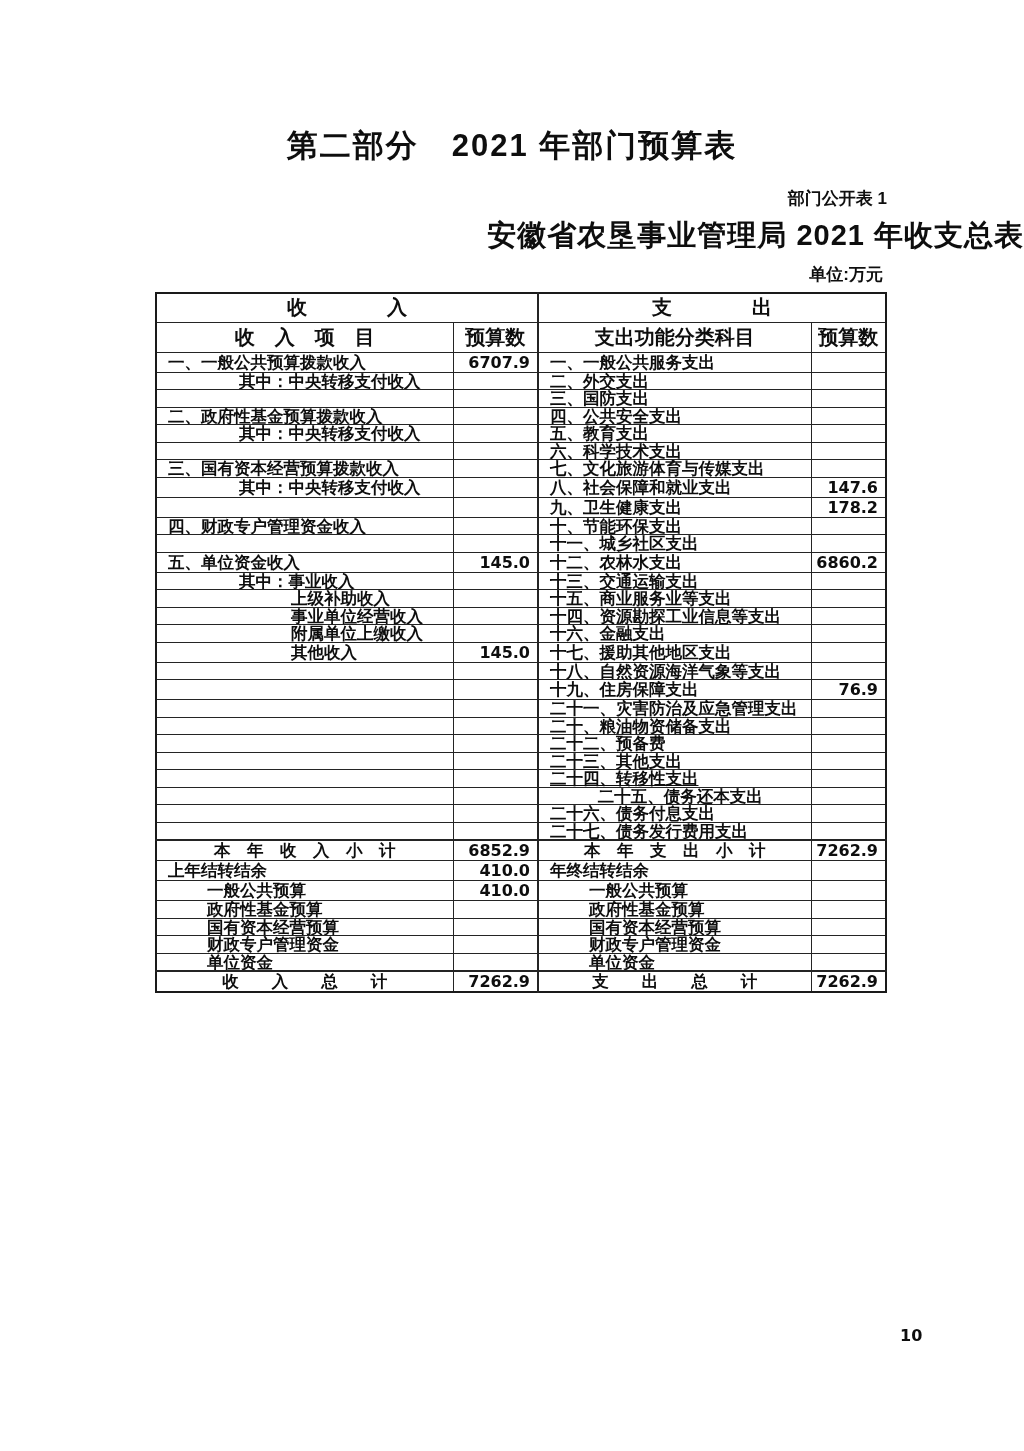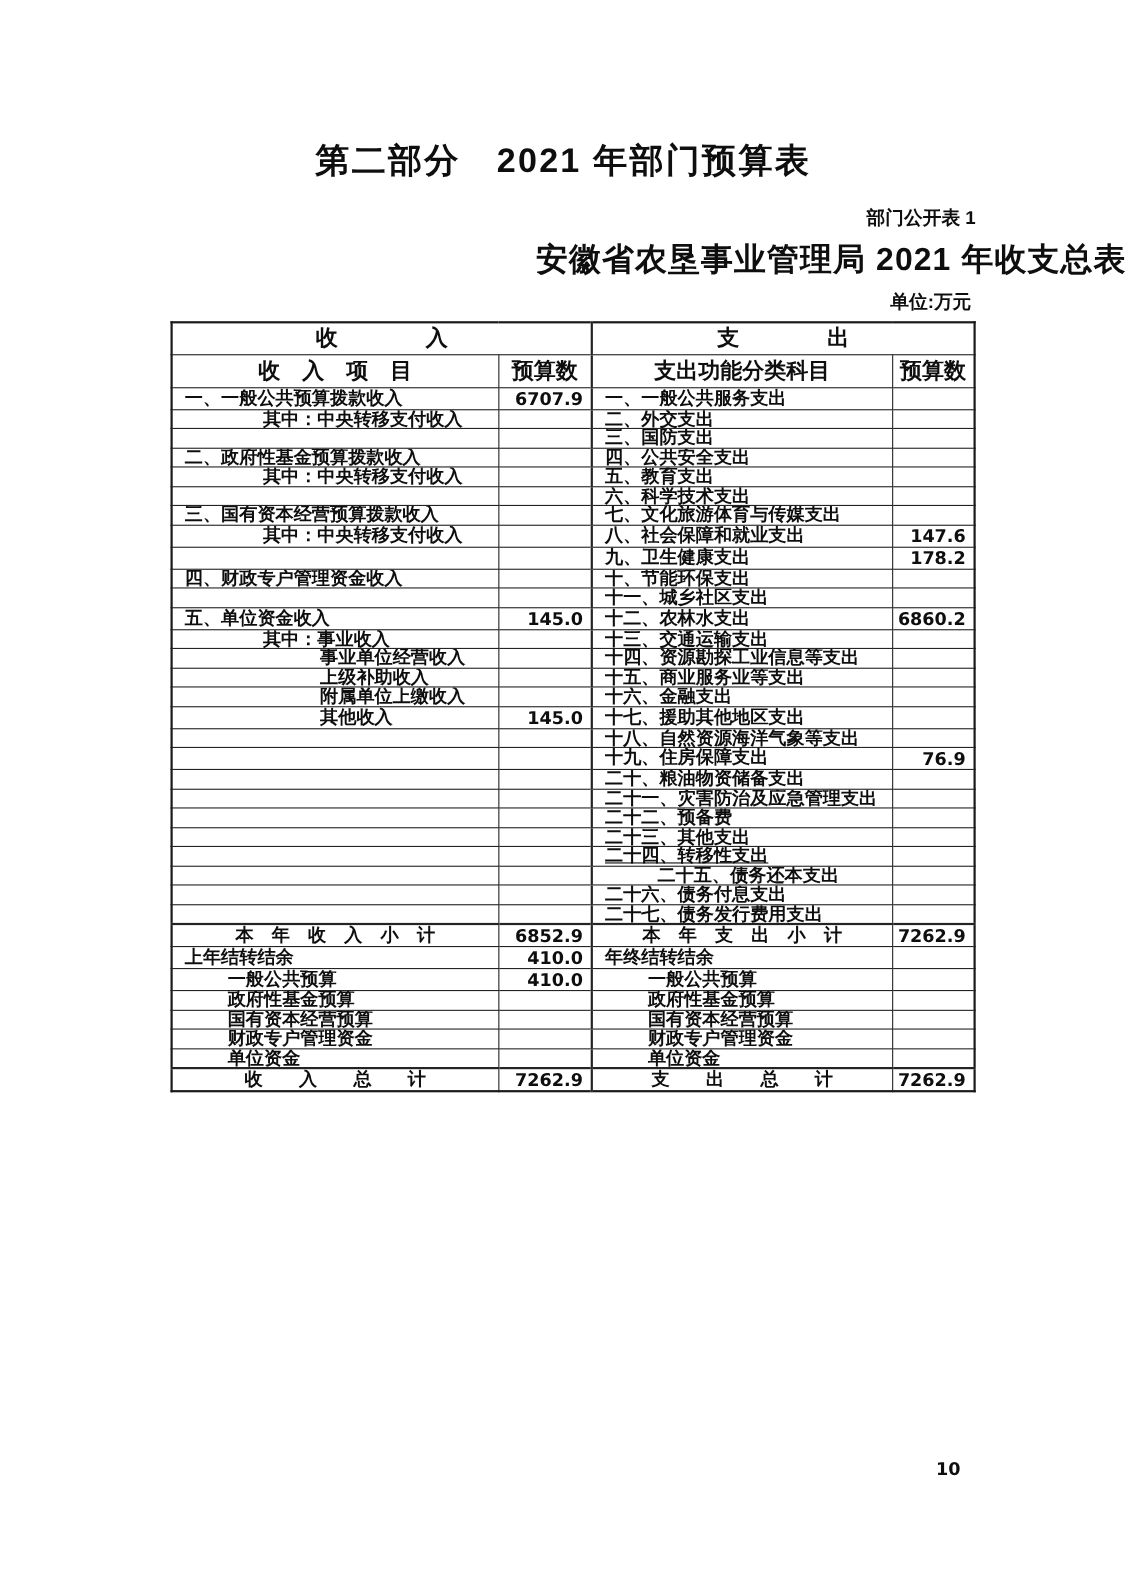--- a/index.html
+++ b/index.html
@@ -22,21 +22,21 @@
   .table-title {
     position:absolute; top:216px; left:0; width:1024px;
     text-align:right; font-size:29px; font-weight:800; letter-spacing:1px;
     white-space:pre;
   }
   .unit-note {
     position:absolute; top:263px; right:141px;
     font-size:17px; font-weight:700;
   }
   .page-number {
-    position:absolute; top:1326px; left:851px;
+    position:absolute; top:1326px; left:900px;
     font-size:16px; font-weight:600;
     font-family:"DejaVu Sans",sans-serif;
   }
   table.budget {
     position:absolute; left:155px; top:292px; width:730px;
     border-collapse:collapse; table-layout:fixed;
     border:2px solid #1a1a1a;
   }
   col.c-ii { width:297px; }
   col.c-iv { width:85px; }
@@ -159,29 +159,29 @@
         <td class="item col3" style="padding-left: 11px;">十二、农林水支出</td>
         <td class="val">6860.2</td>
       </tr>
       <tr>
         <td class="item" style="padding-left: 82px;">其中：事业收入</td>
         <td class="val"></td>
         <td class="item col3" style="padding-left: 11px;">十三、交通运输支出</td>
         <td class="val"></td>
       </tr>
       <tr>
+        <td class="item" style="padding-left: 134px;">上级补助收入</td>
+        <td class="val"></td>
+        <td class="item col3" style="padding-left: 11px;">十五、商业服务业等支出</td>
+        <td class="val"></td>
+      </tr>
+      <tr>
         <td class="item" style="padding-left: 134px;">事业单位经营收入</td>
         <td class="val"></td>
         <td class="item col3" style="padding-left: 11px;">十四、资源勘探工业信息等支出</td>
-        <td class="val"></td>
-      </tr>
-      <tr>
-        <td class="item" style="padding-left: 134px;">上级补助收入</td>
-        <td class="val"></td>
-        <td class="item col3" style="padding-left: 11px;">十五、商业服务业等支出</td>
         <td class="val"></td>
       </tr>
       <tr>
         <td class="item" style="padding-left: 134px;">附属单位上缴收入</td>
         <td class="val"></td>
         <td class="item col3" style="padding-left: 11px;">十六、金融支出</td>
         <td class="val"></td>
       </tr>
       <tr>
         <td class="item" style="padding-left: 134px;">其他收入</td>
@@ -197,27 +197,27 @@
       </tr>
       <tr>
         <td class="item" style="padding-left: 11px;"></td>
         <td class="val"></td>
         <td class="item col3" style="padding-left: 11px;">十九、住房保障支出</td>
         <td class="val">76.9</td>
       </tr>
       <tr>
         <td class="item" style="padding-left: 11px;"></td>
         <td class="val"></td>
+        <td class="item col3" style="padding-left: 11px;">二十一、灾害防治及应急管理支出</td>
+        <td class="val"></td>
+      </tr>
+      <tr>
+        <td class="item" style="padding-left: 11px;"></td>
+        <td class="val"></td>
         <td class="item col3" style="padding-left: 11px;">二十、粮油物资储备支出</td>
-        <td class="val"></td>
-      </tr>
-      <tr>
-        <td class="item" style="padding-left: 11px;"></td>
-        <td class="val"></td>
-        <td class="item col3" style="padding-left: 11px;">二十一、灾害防治及应急管理支出</td>
         <td class="val"></td>
       </tr>
       <tr>
         <td class="item" style="padding-left: 11px;"></td>
         <td class="val"></td>
         <td class="item col3" style="padding-left: 11px;">二十二、预备费</td>
         <td class="val"></td>
       </tr>
       <tr>
         <td class="item" style="padding-left: 11px;"></td>

